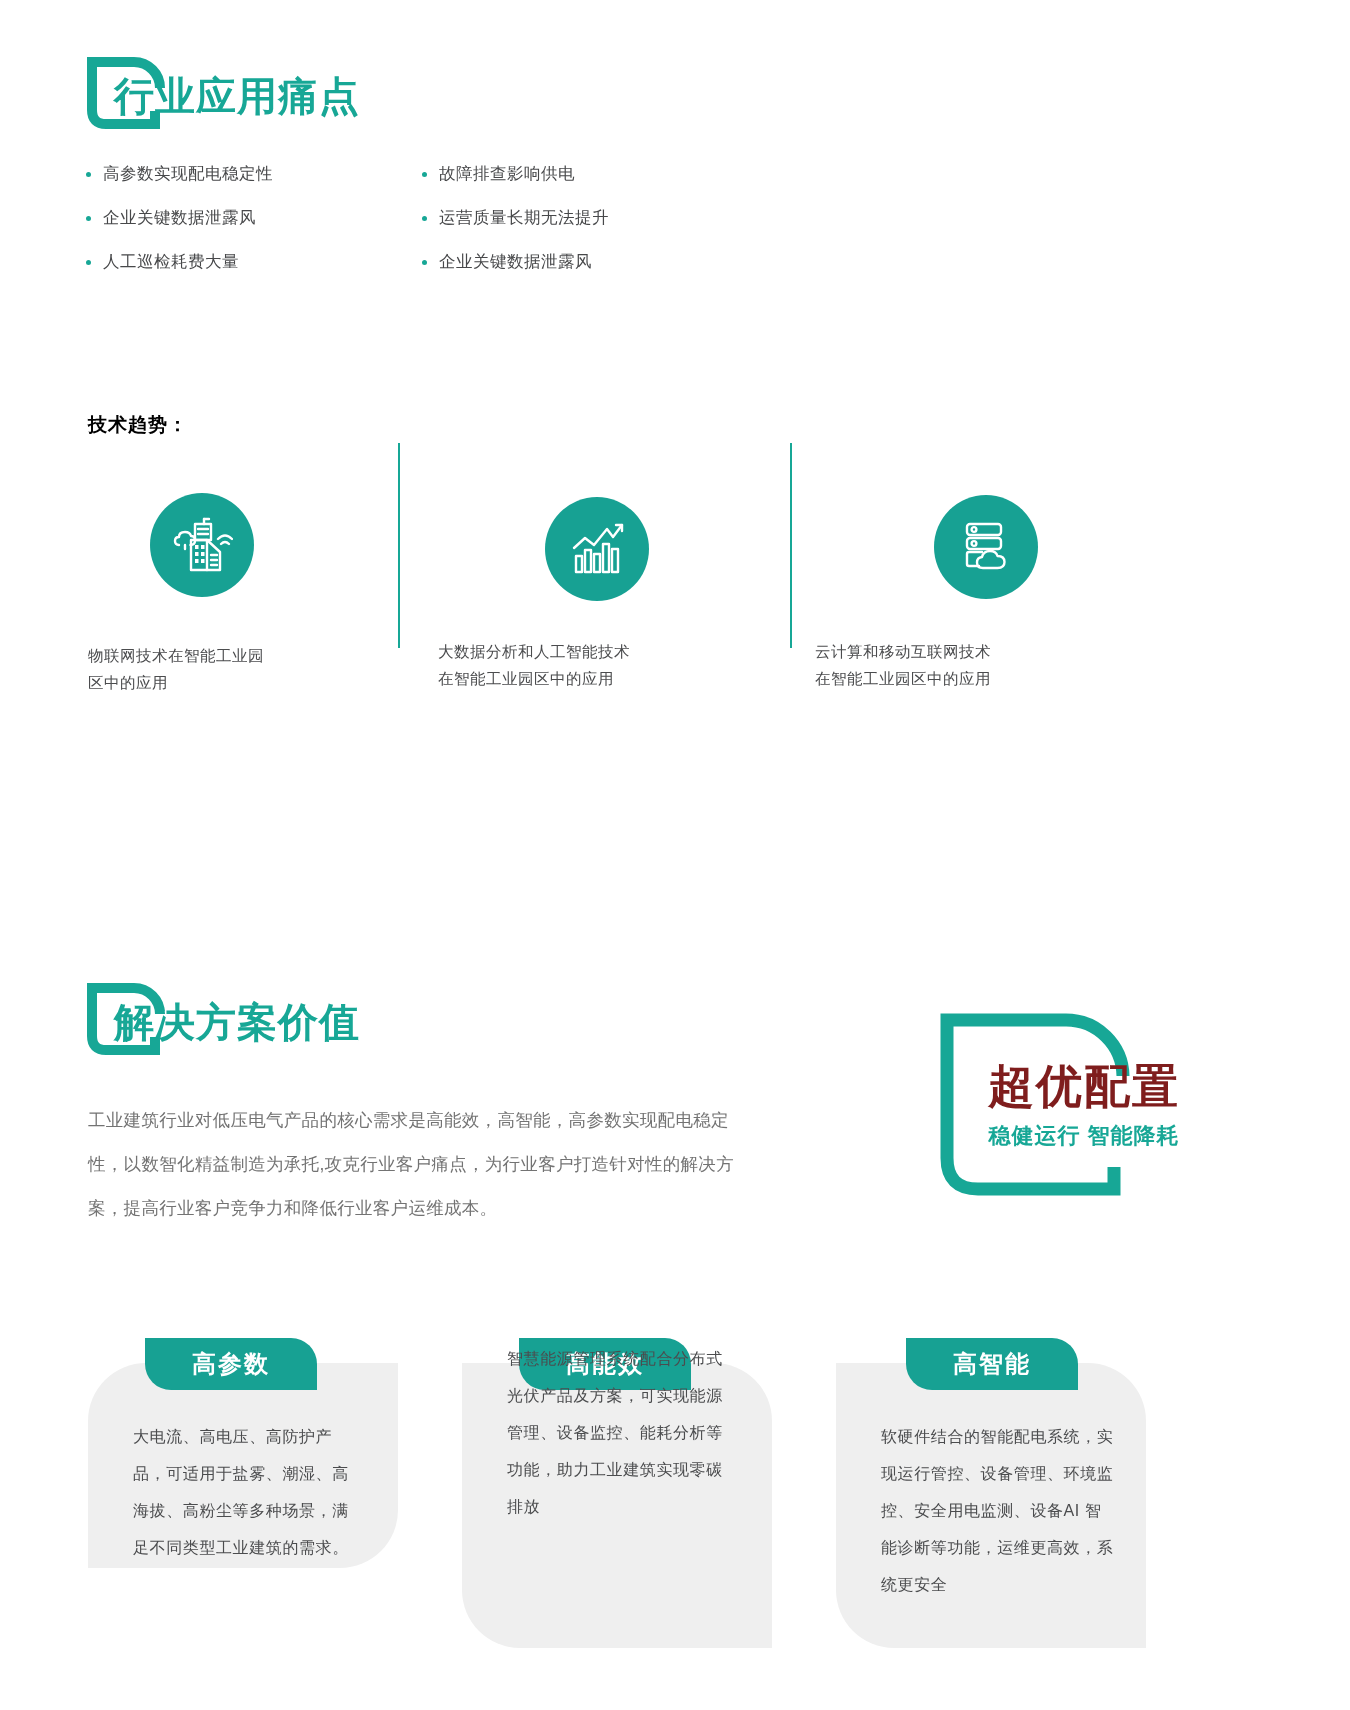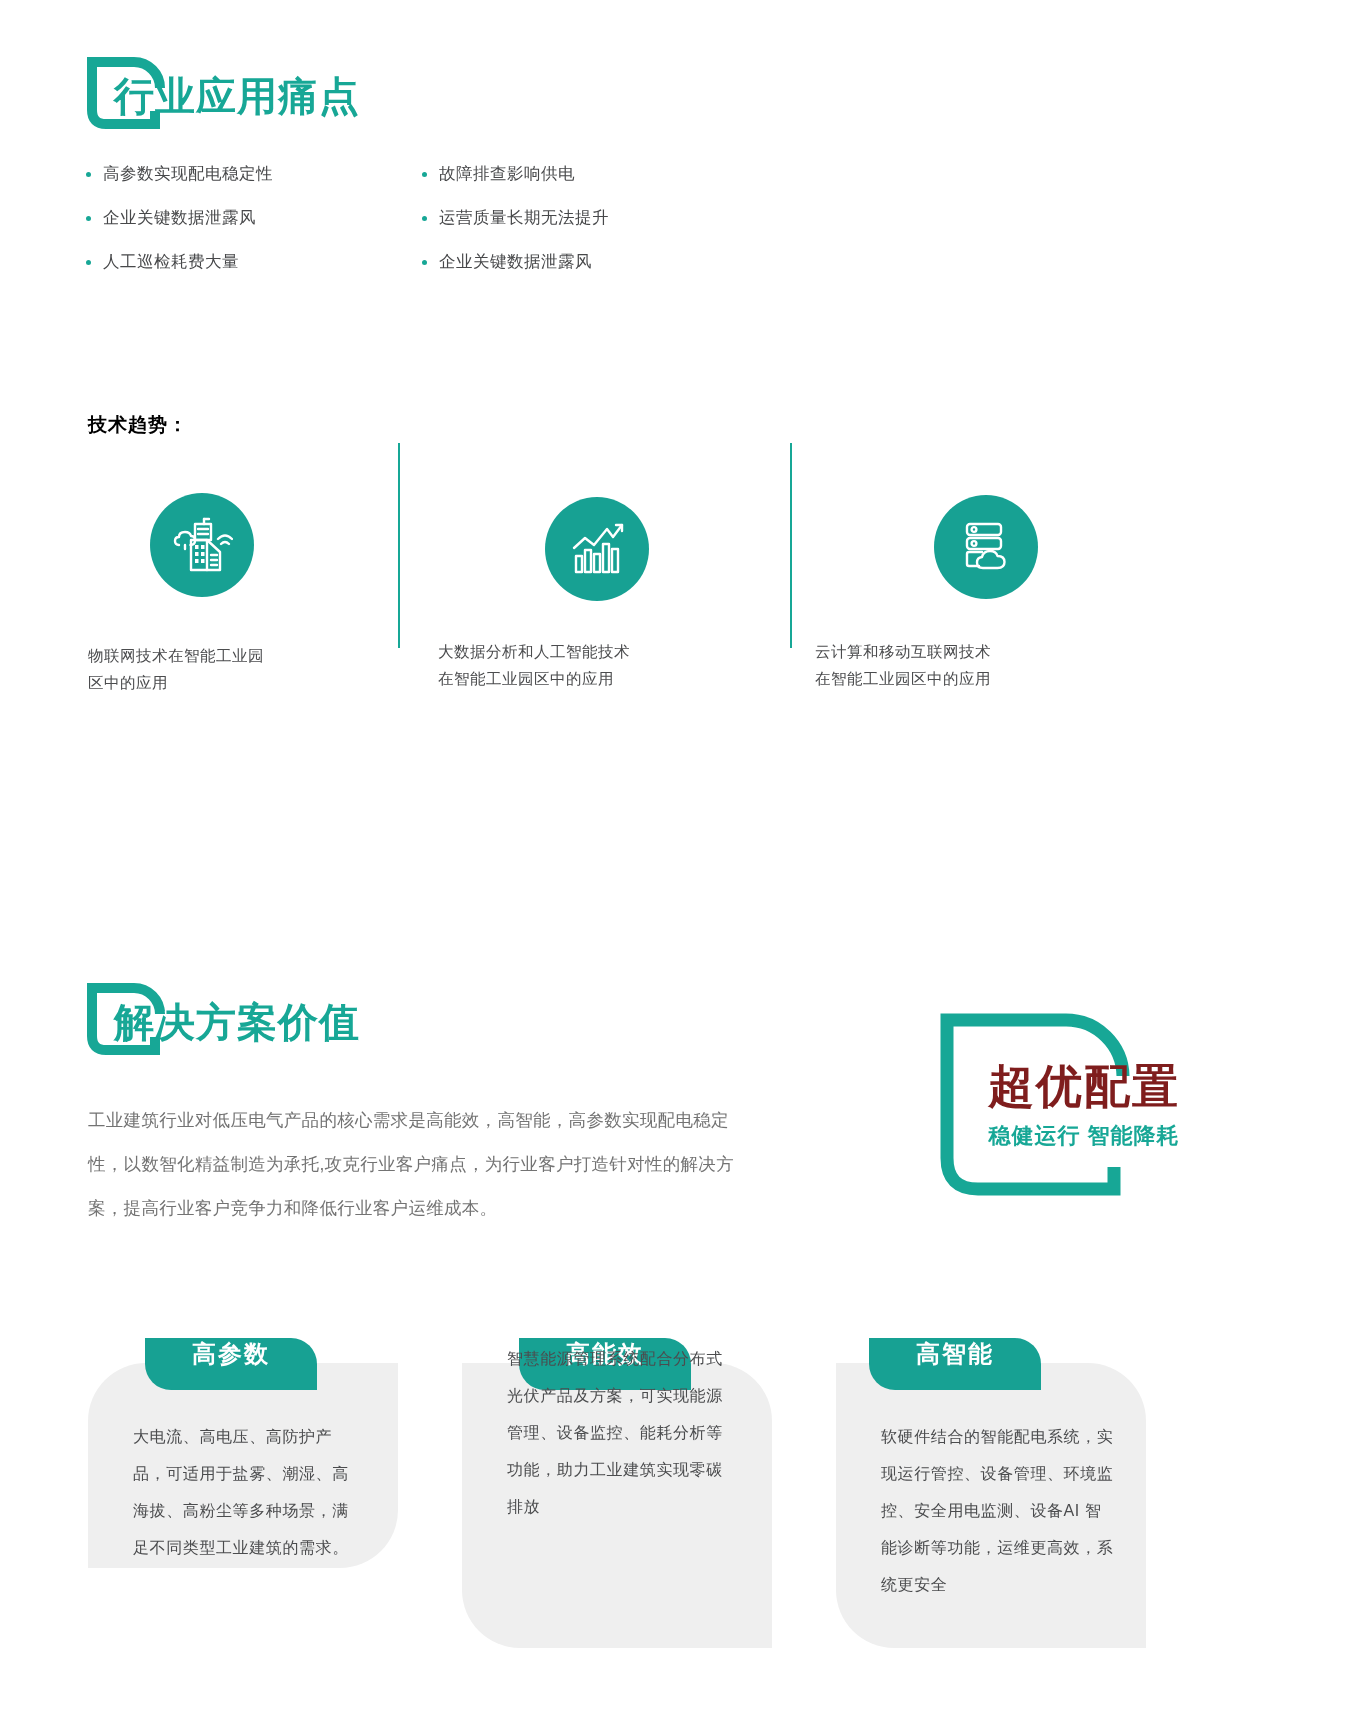--- a/index.html
+++ b/index.html
@@ -45,21 +45,21 @@
   .super-text{position:absolute;left:958px;top:1056px;width:252px;text-align:center;}
   .super-title{font-size:46px;font-weight:800;color:#7f1d1d;letter-spacing:2px;}
   .super-sub{margin-top:3px;font-size:22px;font-weight:800;color:#17A796;letter-spacing:1px;}
 
   
   .card{position:absolute;background:#EFEFEF;}
   .card.r-tlbr{border-radius:58px 0 58px 0;}
   .card.r-trbl{border-radius:0 58px 0 58px;}
   .card-tag{
     position:absolute;width:172px;height:52px;background:#17A193;
-    border-radius:0 26px 0 26px;display:flex;justify-content:center;
+    border-radius:0 26px 0 26px;display:flex;align-items:center;justify-content:center;
     color:#ffffff;font-size:24px;font-weight:800;letter-spacing:2px;
   }
   .card-body{
     position:absolute;font-size:16px;line-height:37px;color:#4b4c4e;letter-spacing:0.6px;
   }
   svg .wline{stroke:#ffffff;stroke-width:2.4;fill:none;stroke-linecap:round;stroke-linejoin:round;}
   svg .wfill{fill:#ffffff;}
   svg .tstroke{stroke:#17A796;fill:none;}
 </style>
 </head>
@@ -194,16 +194,16 @@
 </div>
 <div class="card-body" style="left:133px;top:1418px;width:232px;">大电流、高电压、高防护产品，可适用于盐雾、潮湿、高海拔、高粉尘等多种场景，满足不同类型工业建筑的需求。</div>
 
 <div class="card r-trbl" style="left:462px;top:1363px;width:310px;height:285px;"></div>
 <div class="card-tag" style="left:519px;top:1338px;">
   <span>高能效</span>
 </div>
 <div class="card-body" style="left:507px;top:1340px;width:232px;">智慧能源管理系统配合分布式光伏产品及方案，可实现能源管理、设备监控、能耗分析等功能，助力工业建筑实现零碳排放</div>
 
 <div class="card r-trbl" style="left:836px;top:1363px;width:310px;height:285px;"></div>
-<div class="card-tag" style="left:869px;top:1338px;">
+<div class="card-tag" style="left:906px;top:1338px;">
   <span>高智能</span>
 </div>
 <div class="card-body" style="left:881px;top:1418px;width:236px;">软硬件结合的智能配电系统，实现运行管控、设备管理、环境监控、安全用电监测、设备AI 智能诊断等功能，运维更高效，系统更安全</div>
 
 </body></html>

